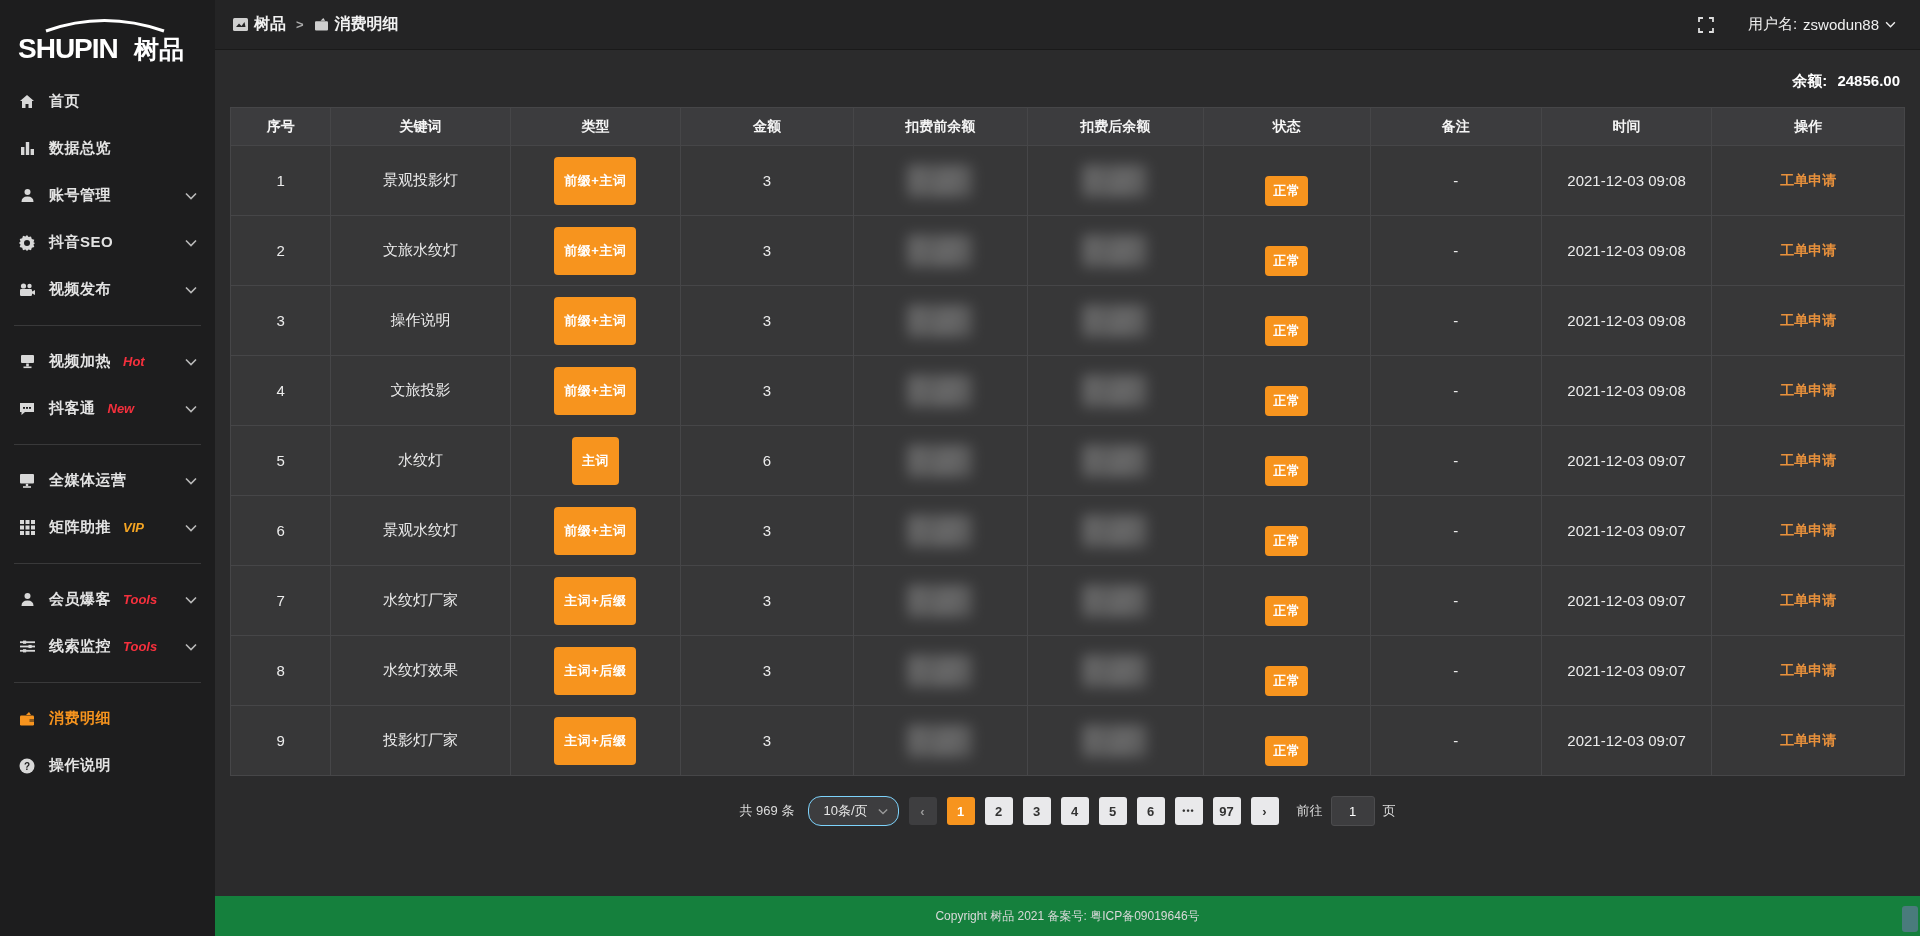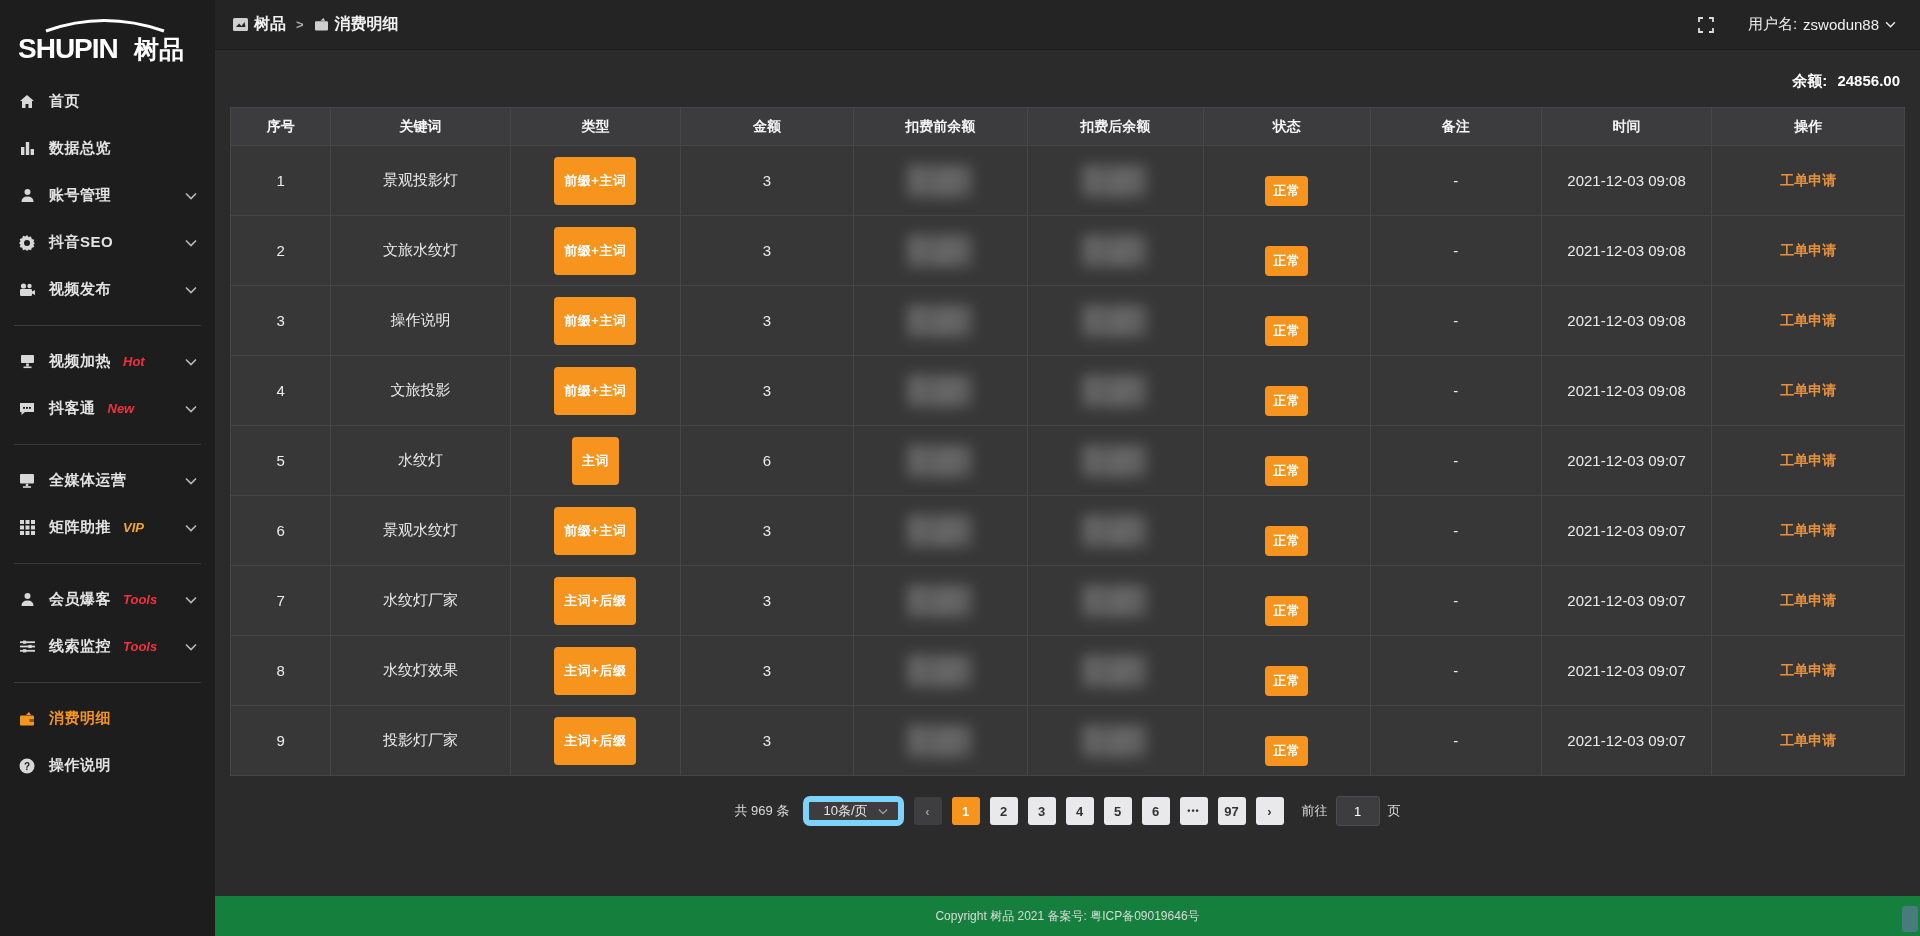--- a/index.html
+++ b/index.html
@@ -45,21 +45,21 @@
   .type-badge, .status-badge { display:inline-block; background:#f7941e; color:#fff; font-size:13px; font-weight:bold; padding:15px 10px; border-radius:4px; letter-spacing:.5px; }
   .status-badge { padding:6px 8px;margin-top:21px; }
   .op-link { color:#e8913c; font-size:14px; font-weight:bold; cursor:pointer; }
   .blur-box { width:64px; height:32px; margin:0 auto; border-radius:3px; opacity:.55;
               background:linear-gradient(105deg,#9d9d9d 0%,#7a7a7a 35%,#929292 60%,#6d6d6d 100%);
               filter:blur(7px); }
 
   
   .pager { display:flex; align-items:center; justify-content:center; gap:10px; margin-top:20px; font-size:13px; color:#dcdcdc; }
   .pg-total { margin-right:4px; }
-  .pg-size { display:flex; align-items:center; gap:10px; background:#3d3d3f; border:6px solid #7dd3fc; border-radius:7px; height:30px; padding:0 10px 0 14px; cursor:pointer; color:#e6e6e6; }
+  .pg-size { display:flex; align-items:center; gap:10px; background:#3d3d3f; border:1px solid #7dd3fc; border-radius:13px; height:30px; padding:0 10px 0 14px; cursor:pointer; color:#e6e6e6; }
   .pg-btn { width:28px; height:28px; border-radius:3px; background:#e9e9eb; color:#333; display:flex; align-items:center; justify-content:center; font-weight:bold; cursor:pointer; font-size:13px; }
   .pg-btn.dark { background:#3e3e40; color:#9a9a9a; }
   .pg-btn.active { background:#f7941e; color:#fff; }
   .pg-goto { display:flex; align-items:center; gap:8px; margin-left:8px; }
   .pg-input { width:44px; height:30px; background:#3d3d3f; border:1px solid #4c4c4e; border-radius:3px; color:#fff; text-align:center; font-size:13px; }
 
   
   .footer { height:40px; min-height:40px; background:#15803d; display:flex; align-items:center; justify-content:center; font-size:12px; color:#d9d9d9; position:relative; }
   .widget-fragment { position:absolute; right:2px; bottom:4px; width:16px; height:26px; border-radius:3px; background:#57798c; opacity:.8; }
 

